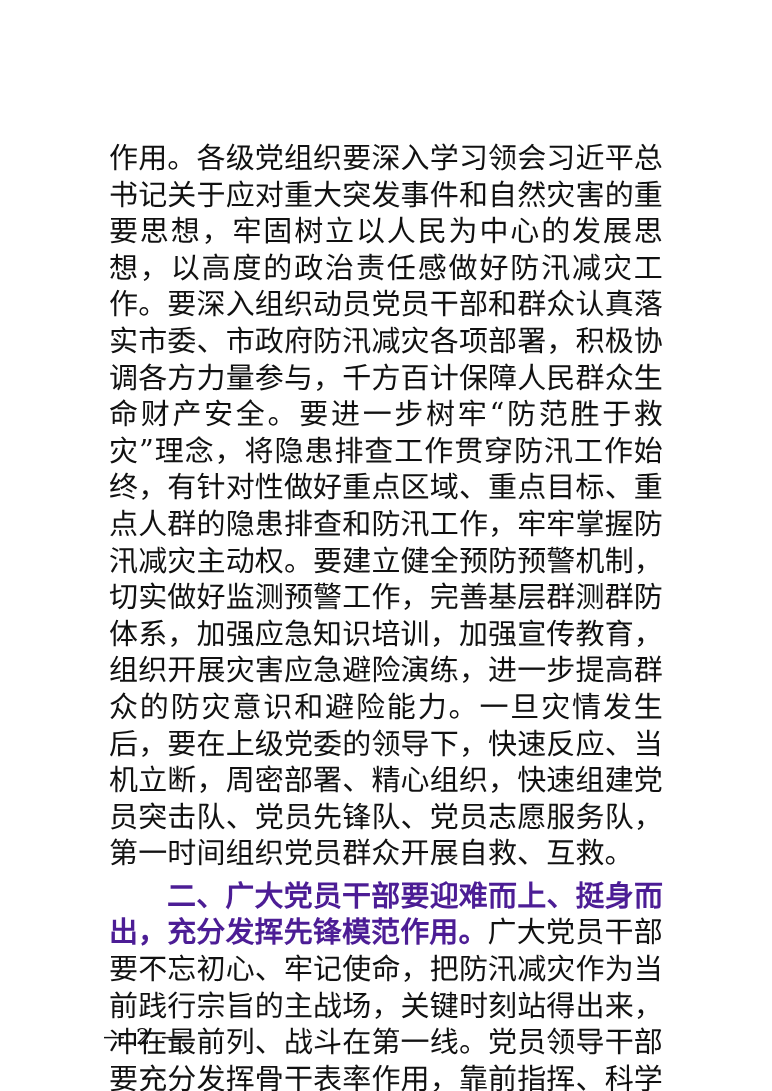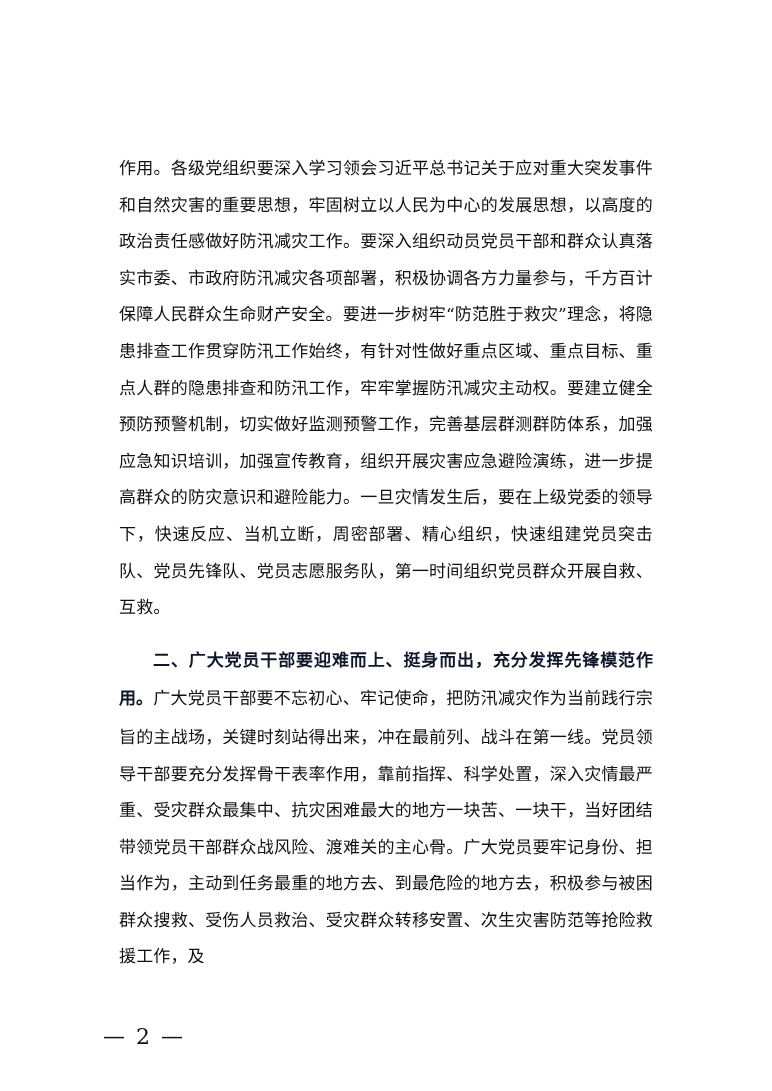--- a/index.html
+++ b/index.html
@@ -20,43 +20,43 @@
 
   .doc-body {
     position: absolute;
     left: 103px;
     top: 134px;
     width: 566px;
   }
 
   
   .para {
-    margin: 16px;
+    margin: 6px;
     font-family: "DejaVu Serif", "Liberation Serif", serif;
-    font-size: 17px;
+    font-size: 29px;
     line-height: 36.6px;
     color: #111111;
     text-align: justify;
     text-justify: inter-character;
     text-align-last: left;
     letter-spacing: 0.15px;
     word-break: break-all;
     -webkit-hyphens: none;
     hyphens: none;
   }
 
   .para.indent {
     text-indent: 2em;
   }
 
   
   .heading-run {
-    font-family: Liberation Mono, monospace;
+    font-family: Liberation Serif, serif;
     font-weight: bold;
-    color: #0f172a;
+    color: #4c1d95;
     letter-spacing: 0px;
   }
 
   .footer {
     position: absolute;
     left: 103px;
     top: 1022px;
     font-family: "DejaVu Serif", "Liberation Serif", serif;
     font-size: 22px;
     line-height: 30px;

